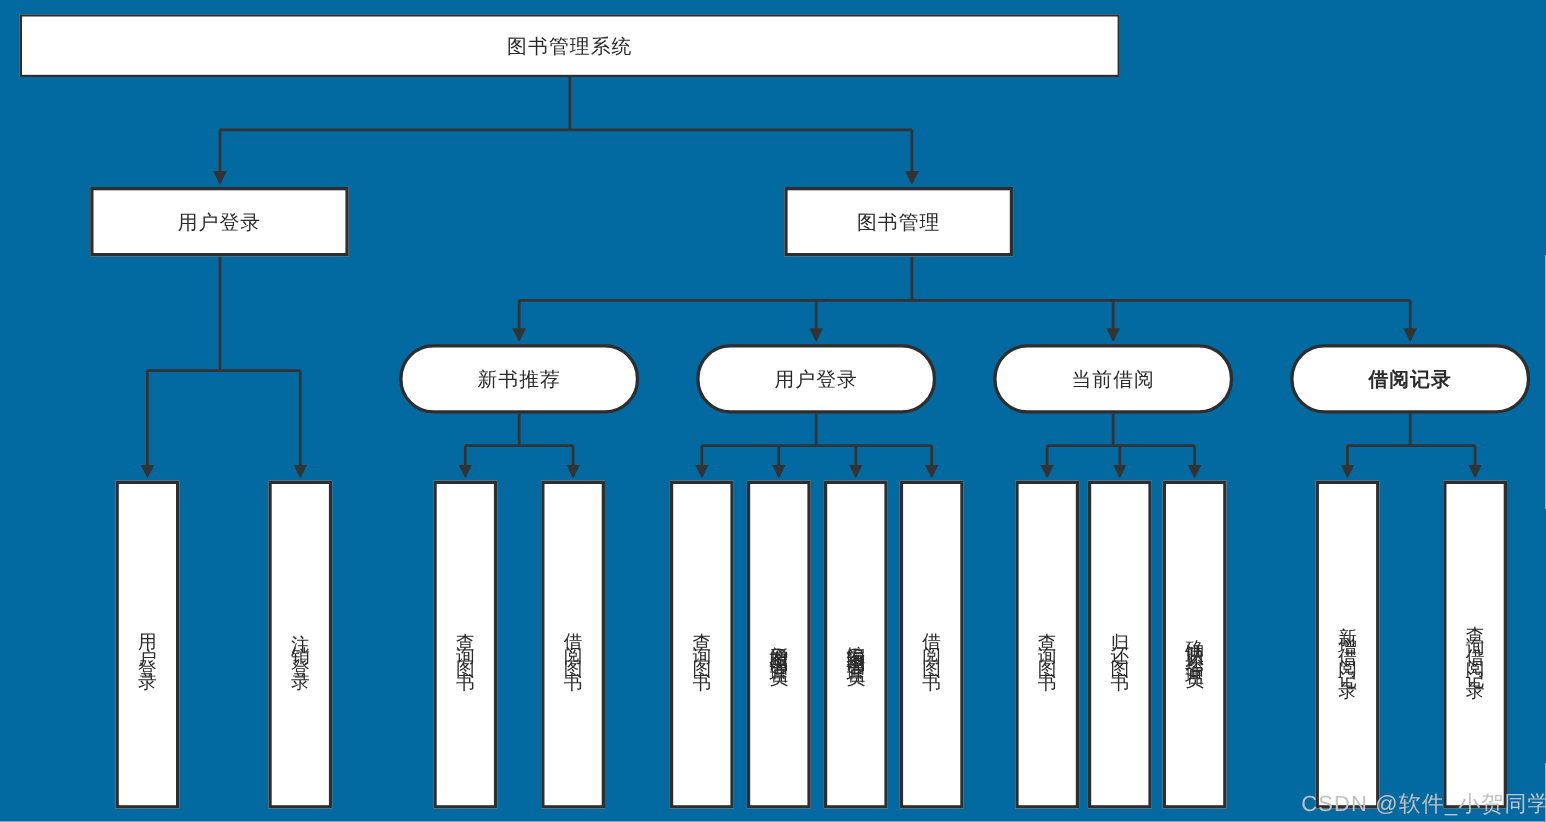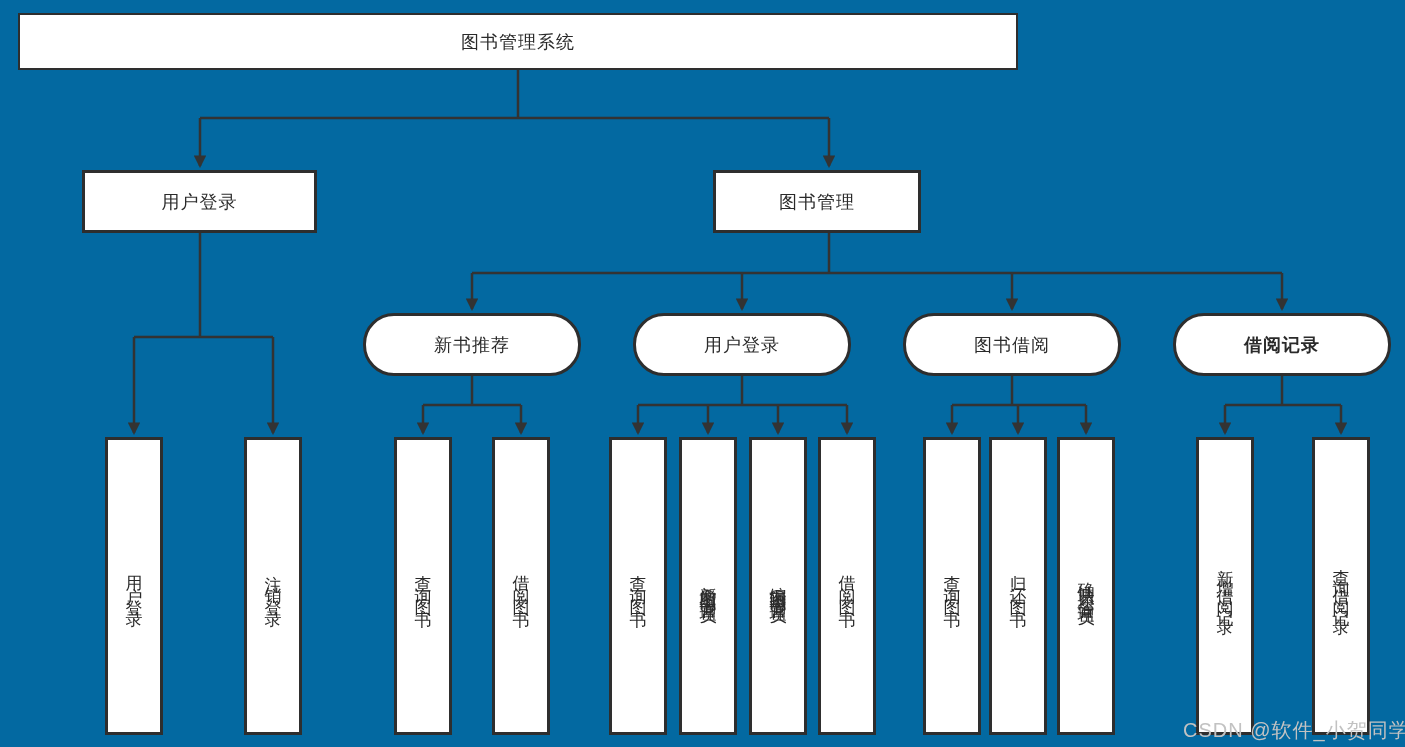--- a/index.html
+++ b/index.html
@@ -141,21 +141,21 @@
     <span>图书管理</span>
   </div>
 
   <div class="node lvl3 n-newbook">
     <span>新书推荐</span>
   </div>
   <div class="node lvl3 n-borrow">
     <span>用户登录</span>
   </div>
   <div class="node lvl3 n-current">
-    <span>图书借阅</span>
+    <span>当前借阅</span>
   </div>
   <div class="node lvl3 n-records">
     <span>借阅记录</span>
   </div>
 
   <div class="node leaf lf-1">
     <span>用户登录</span>
   </div>
   <div class="node leaf lf-2">
     <span>注销登录</span>

